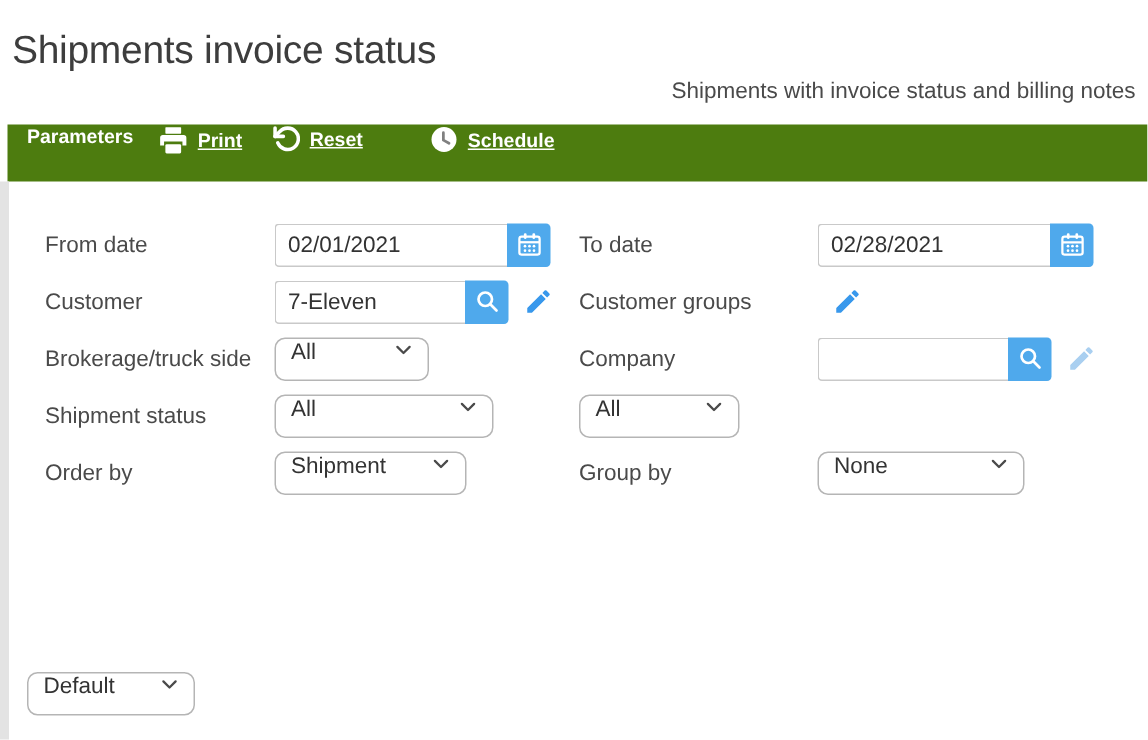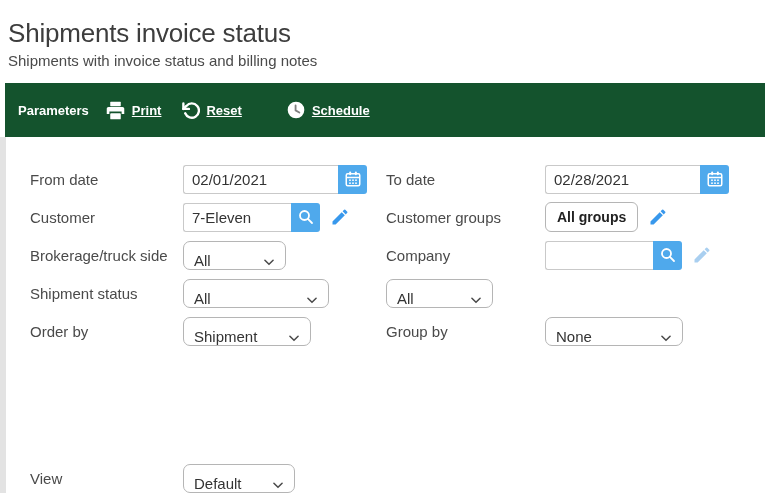--- a/index.html
+++ b/index.html
@@ -1,24 +1,24 @@
 <!DOCTYPE html>
 <html><head>
 <meta charset="utf-8">
 <style>
   * { margin:0; padding:0; box-sizing:border-box; }
   html,body { width:765px; height:493px; background:#fff; font-family:"Liberation Sans", sans-serif; overflow:hidden; }
 
   .header { padding:18px 8px 0 8px; }
   .page-title { font-size:26px; font-weight:400; color:#3d3d3d; letter-spacing:-0.2px; }
-  .page-subtitle { font-size:15px; color:#4a4a4a; margin-top:3px; }
+  .page-subtitle { font-size:15px; color:#4a4a4a; margin-top:3px;text-align:right; }
 
   .toolbar {
-    margin:14px 0 0 5px; height:54px; background:#14532d;
-    display:flex; align-items:center; color:#fff; font-size:13px; font-weight:bold;
+    margin:14px 0 0 5px; height:38px; background:#4d7c0f;
+    display:flex; align-items:flex-start; color:#fff; font-size:13px; font-weight:bold;
     padding-left:13px;
   }
   .tb-params { margin-right:16px; }
   .tb-group { display:flex; align-items:center; margin-right:20px; cursor:pointer; text-decoration:none; color:#fff; }
   .tb-group.schedule { margin-left:24px; }
   .tb-icon { display:inline-flex; margin-right:6px; }
   .tb-text { text-decoration:underline; }
 
   .content {
     border-left:6px solid #e3e3e3;
@@ -32,31 +32,31 @@
   .fld.f1 { width:203px; display:flex; align-items:center;margin-left:12px; }
   .fld.f2 { flex:1; display:flex; align-items:center; }
 
   .input-group { display:inline-flex; height:29px; }
   .input-group input {
     height:29px; border:1px solid #c9c9c9; border-right:none;
     border-radius:3px 0 0 3px; font-size:15px; color:#333;
     padding:0 8px; outline:none; font-family:"Liberation Sans", sans-serif;
   }
   input.date-input { width:155px; }
-  input.lookup-input { width:108px; }
+  input.lookup-input { width:127px; }
   .btn-blue {
     width:29px; height:29px; background:#4fa9ec; border:none;
     border-radius:0 3px 3px 0; display:inline-flex; align-items:center; justify-content:center;
     cursor:pointer; padding:0;
   }
   .pencil-btn { background:none; border:none; margin-left:10px; cursor:pointer; display:inline-flex; padding:0; }
 
   .select {
     height:29px; border:1px solid #b5b5b5; border-radius:7px; background:#fff;
-    display:inline-flex; align-items:flex-end; justify-content:space-between;
+    display:inline-flex; align-items:flex-start; justify-content:space-between;
     font-size:15px; color:#333; padding:0 9px 0 10px; cursor:pointer;
   }
   .w-brokerage{width:103px} .w-invoice{width:146px} .w-order{width:128px}
   .w-shipment{width:107px} .w-group{width:138px} .w-view{width:112px}
 
   .btn-groups {
     height:30px; background:#fff; border:1px solid #b5b5b5; border-radius:6px;
     font-size:14px; font-weight:bold; color:#222; padding:0 11px; cursor:pointer;
     font-family:"Liberation Sans", sans-serif;
   }
@@ -173,21 +173,20 @@
         <button class="pencil-btn">
           <span style="display:inline-flex">
             <svg width="20" height="20" viewBox="0 0 24 24" fill="#3898ec">
               <path d="M3 17.25V21h3.75L17.8 9.94l-3.75-3.75L3 17.25zM20.7 7.04a1 1 0 0 0 0-1.41l-2.34-2.34a1 1 0 0 0-1.41 0l-1.83 1.83 3.75 3.75 1.83-1.83z"></path>
             </svg>
           </span>
         </button>
       </div>
       <div class="lbl l2">Customer groups</div>
       <div class="fld f2">
-        <button class="btn-groups">All groups</button>
         <button class="pencil-btn">
           <span style="display:inline-flex">
             <svg width="20" height="20" viewBox="0 0 24 24" fill="#3898ec">
               <path d="M3 17.25V21h3.75L17.8 9.94l-3.75-3.75L3 17.25zM20.7 7.04a1 1 0 0 0 0-1.41l-2.34-2.34a1 1 0 0 0-1.41 0l-1.83 1.83 3.75 3.75 1.83-1.83z"></path>
             </svg>
           </span>
         </button>
       </div>
     </div>
 
@@ -269,21 +268,20 @@
           <span style="display:inline-flex">
             <svg width="14" height="14" viewBox="0 0 24 24" fill="none" stroke="#4a4a4a" stroke-width="2.6" stroke-linecap="round" stroke-linejoin="round">
                 <polyline points="5 9 12 16 19 9"></polyline>
               </svg>
           </span>
         </div>
       </div>
     </div>
 
     <div class="row view-row">
-      <div class="lbl l1">View</div>
       <div class="fld f1">
         <div class="select w-view">
           <span>Default</span>
           <span style="display:inline-flex">
             <svg width="14" height="14" viewBox="0 0 24 24" fill="none" stroke="#4a4a4a" stroke-width="2.6" stroke-linecap="round" stroke-linejoin="round">
                 <polyline points="5 9 12 16 19 9"></polyline>
               </svg>
           </span>
         </div>
       </div>

